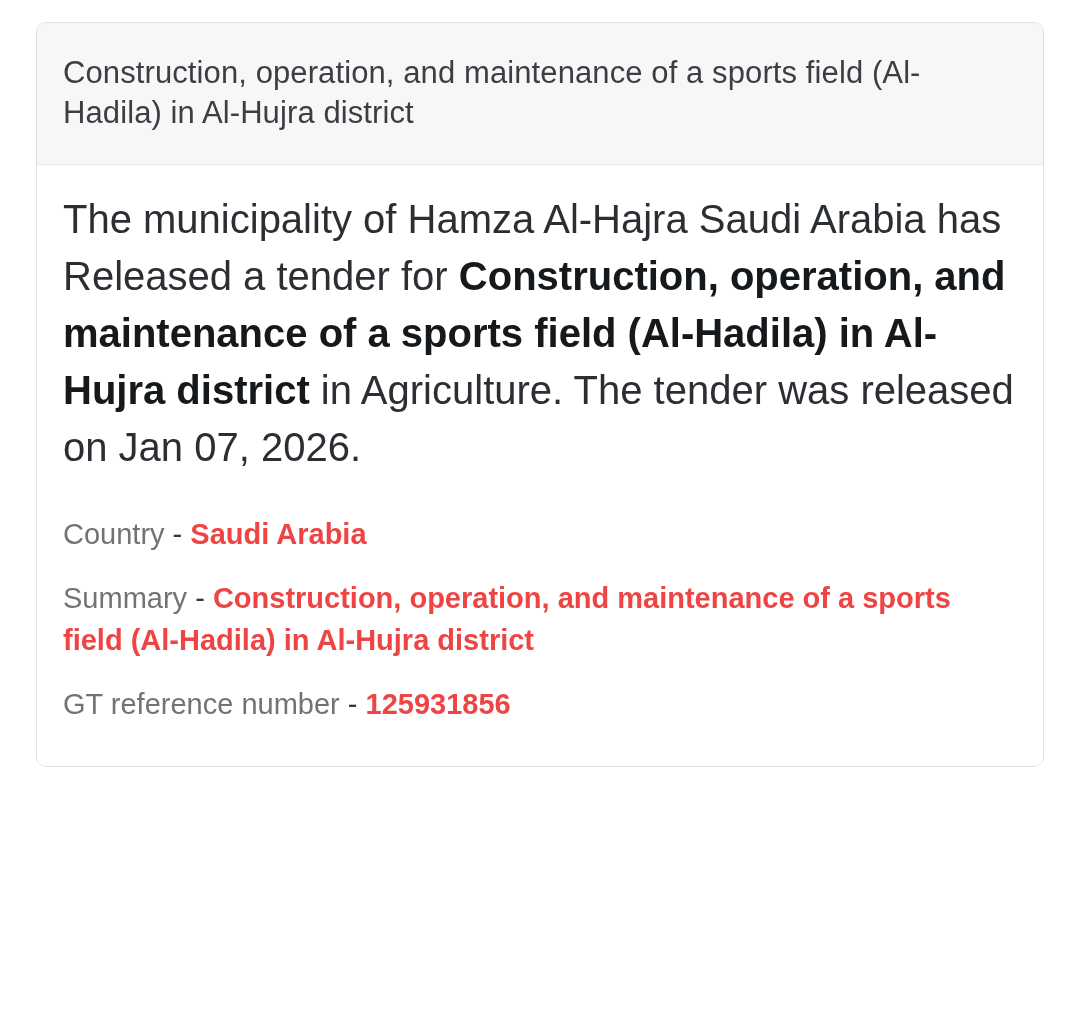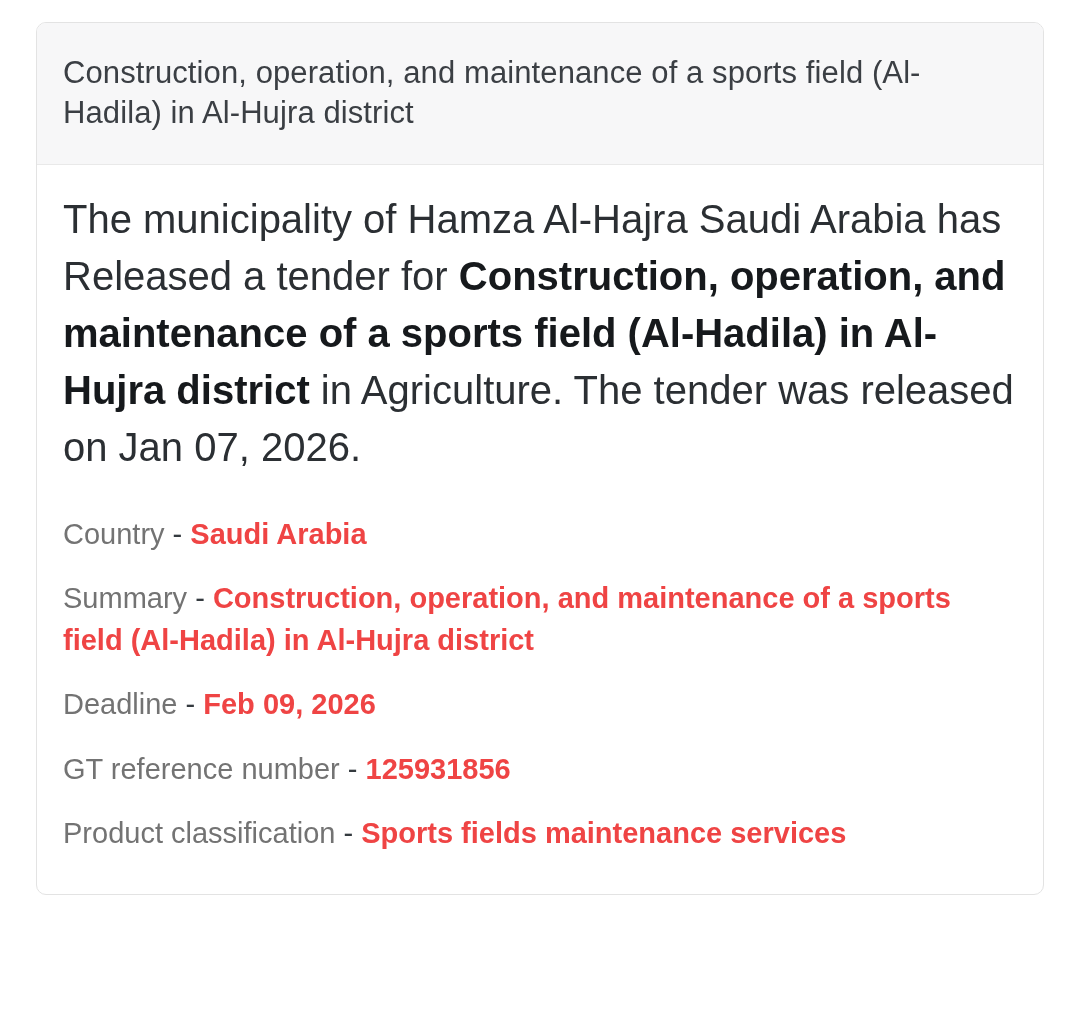--- a/index.html
+++ b/index.html
@@ -106,33 +106,23 @@
         <span class="dash">-</span>
         <span class="value">Saudi Arabia</span>
       </div>
 
       <div class="field">
         <span class="label">Summary</span>
         <span class="dash">-</span>
         <span class="value">Construction, operation, and maintenance of a sports field (Al-Hadila) in Al-Hujra district</span>
       </div>
 
-      <div class="field">
-        <span class="label">Deadline</span>
-        <span class="dash">-</span>
-        <span class="value">Feb 09, 2026</span>
-      </div>
 
       <div class="field">
         <span class="label">GT reference number</span>
         <span class="dash">-</span>
         <span class="value">125931856</span>
       </div>
 
-      <div class="field">
-        <span class="label">Product classification</span>
-        <span class="dash">-</span>
-        <span class="value">Sports fields maintenance services</span>
-      </div>
 
     </div>
   </div>
 </div>
 
 </body></html>

